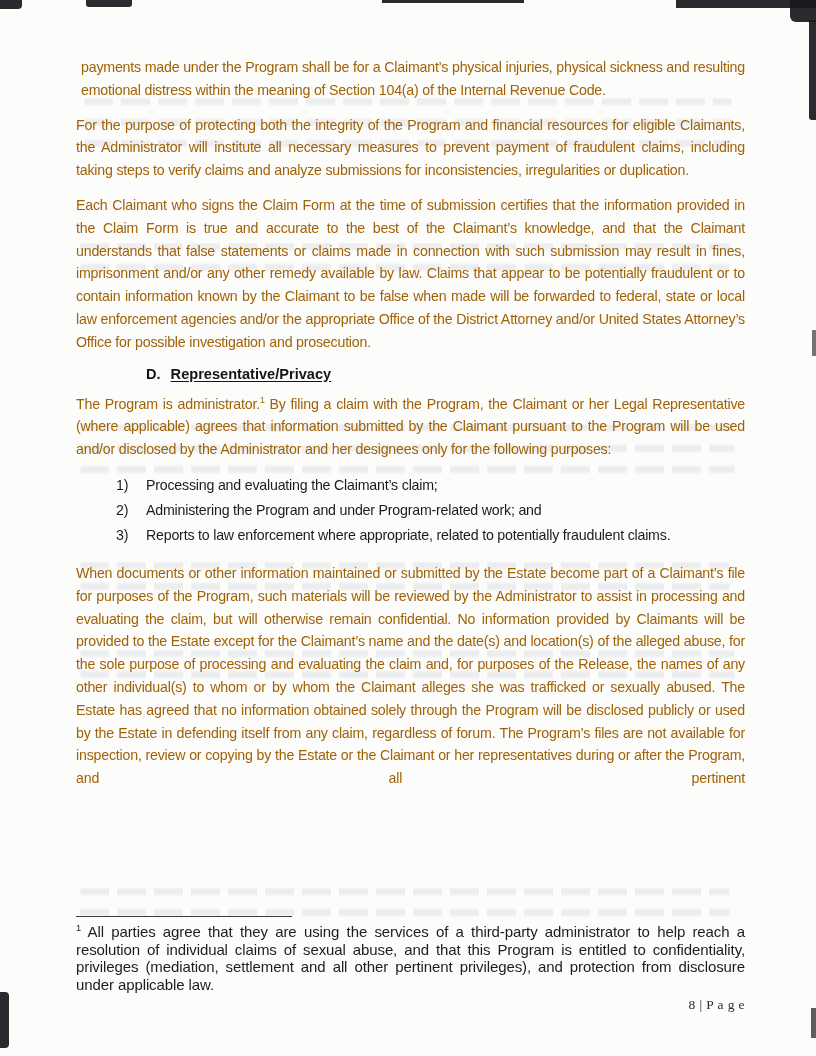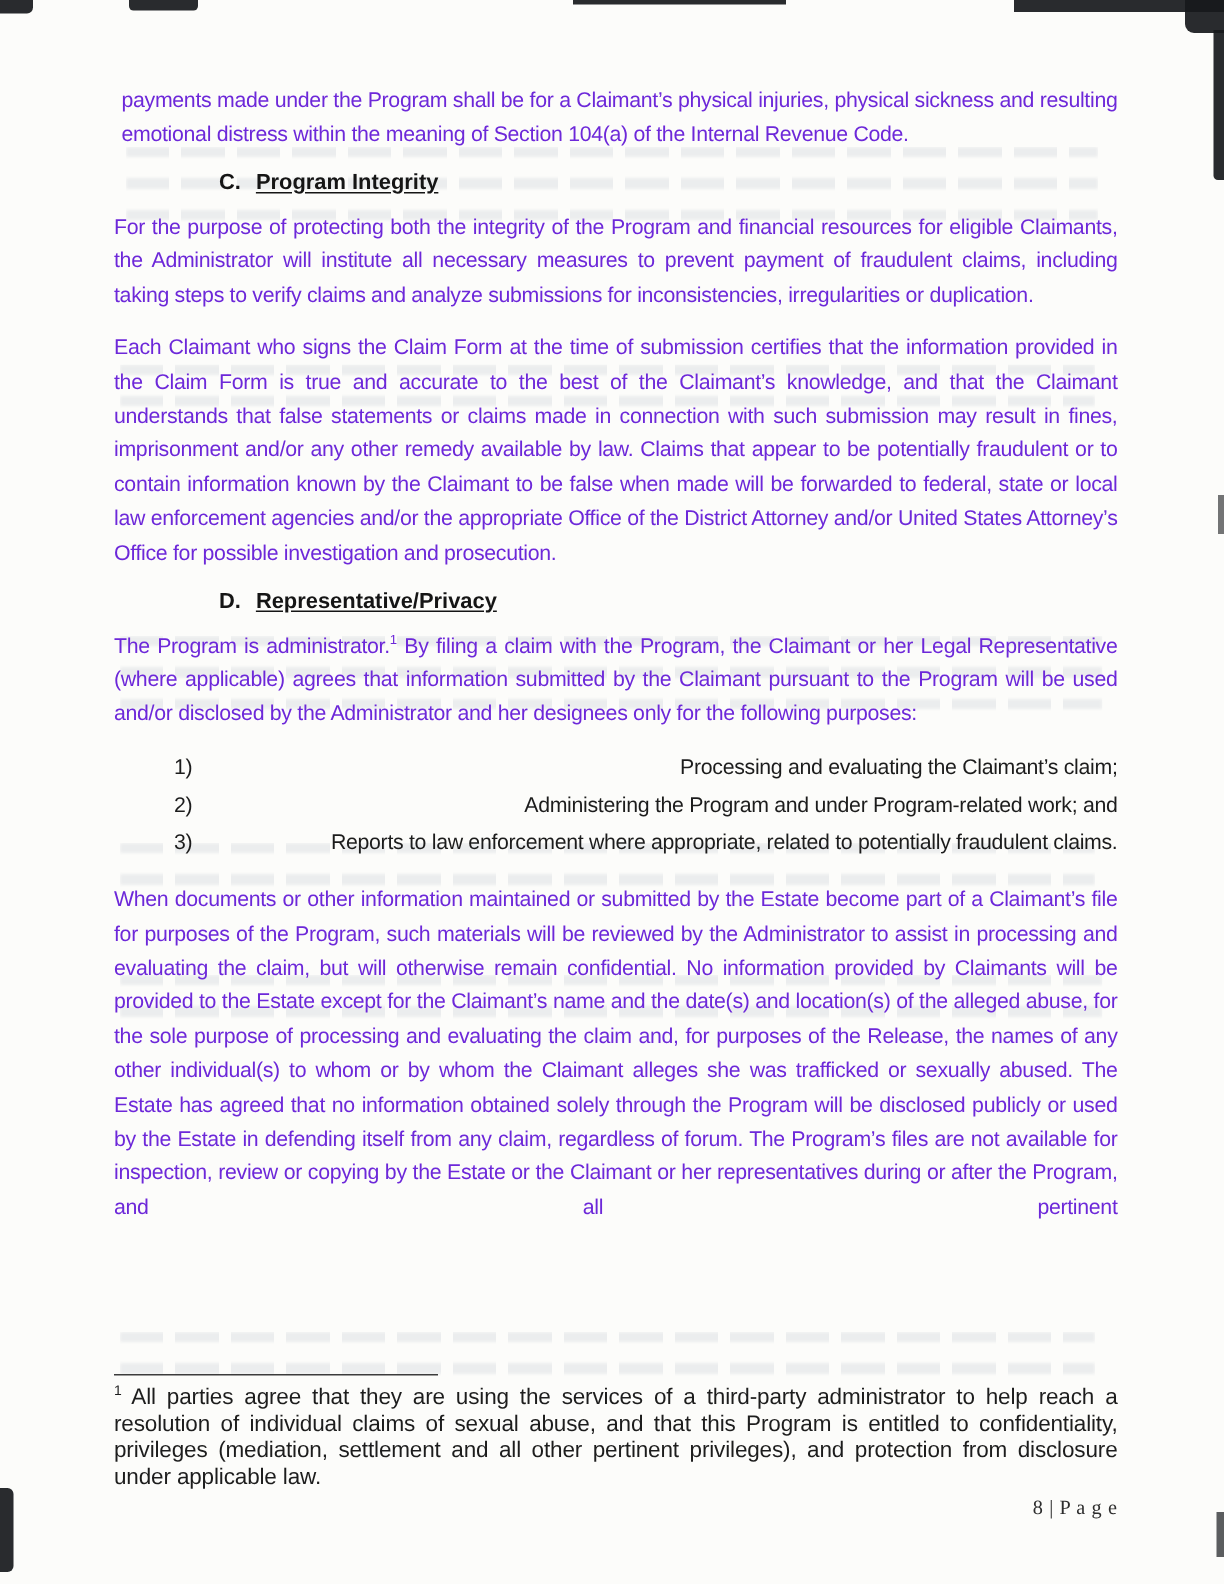--- a/index.html
+++ b/index.html
@@ -20,35 +20,35 @@
     position: absolute;
     left: 76px; right: 71px; top: 56px;
     z-index: 2;
   }
   .para {
     font-size: 14.2px;
     line-height: 22.8px;
     letter-spacing: -0.2px;
     text-align: justify;
     margin: 0 0 12px 0;
-    color: #6d28d9;
+    color: #a16207;
   }
   .intro { padding-left: 5px; }
   .para-final { text-align-last: justify; margin-top: 4px; margin-bottom: 0; }
   .section-heading {
     font-size: 14.6px;
     font-weight: bold;
     margin: 8px 0 11px 70px;
     color: #151515;
   }
   .sec-title { text-decoration: underline; text-underline-offset: 2px; margin-left: 10px; }
   .list { margin: 4px 0 14px 40px; }
   .list-row { display: flex; font-size: 14.2px; line-height: 25px; letter-spacing: -0.2px; }
   .list-num { width: 30px; flex: 0 0 30px; }
-  .list-text { flex: 1; text-align: right; }
+  .list-text { flex: 1; }
   sup.fnref, .footnote-text sup {
     font-size: 0.62em;
     vertical-align: super;
     line-height: 0;
   }
   
   .footnote {
     position: absolute;
     left: 76px; right: 71px; top: 916px;
     z-index: 2;
@@ -114,23 +114,20 @@
   <div class="mark" style="right:0; top:0; width:26px; height:22px; border-radius:0 0 0 6px;"></div>
   <div class="mark" style="right:0; top:20px; width:7px; height:100px; border-radius:0 0 0 3px;"></div>
   <div class="mark" style="right:0; top:330px; width:4px; height:26px; opacity:0.6;"></div>
   <div class="mark" style="left:0; top:992px; width:9px; height:56px; border-radius:0 4px 4px 0;"></div>
   <div class="mark" style="right:0; top:1008px; width:5px; height:30px; opacity:0.7;"></div>
 
   <div class="content">
 
     <p class="para intro">payments made under the Program shall be for a Claimant’s physical injuries, physical sickness and resulting emotional distress within the meaning of Section 104(a) of the Internal Revenue Code.</p>
 
-    <div class="section-heading">
-      <span class="sec-label">C.</span><span class="sec-title">Program Integrity</span>
-    </div>
 
     <p class="para">For the purpose of protecting both the integrity of the Program and financial resources for eligible Claimants, the Administrator will institute all necessary measures to prevent payment of fraudulent claims, including taking steps to verify claims and analyze submissions for inconsistencies, irregularities or duplication.</p>
 
     <p class="para">Each Claimant who signs the Claim Form at the time of submission certifies that the information provided in the Claim Form is true and accurate to the best of the Claimant’s knowledge, and that the Claimant understands that false statements or claims made in connection with such submission may result in fines, imprisonment and/or any other remedy available by law.  Claims that appear to be potentially fraudulent or to contain information known by the Claimant to be false when made will be forwarded to federal, state or local law enforcement agencies and/or the appropriate Office of the District Attorney and/or United States Attorney’s Office for possible investigation and prosecution.</p>
 
     <div class="section-heading">
       <span class="sec-label">D.</span><span class="sec-title">Representative/Privacy</span>
     </div>
 
     <p class="para"><span>The Program is administrator.</span><sup class="fnref">1</sup><span>  By filing a claim with the Program, the Claimant or her Legal Representative (where applicable) agrees that information submitted by the Claimant pursuant to the Program will be used and/or disclosed by the Administrator and her designees only for the following purposes:</span></p>

